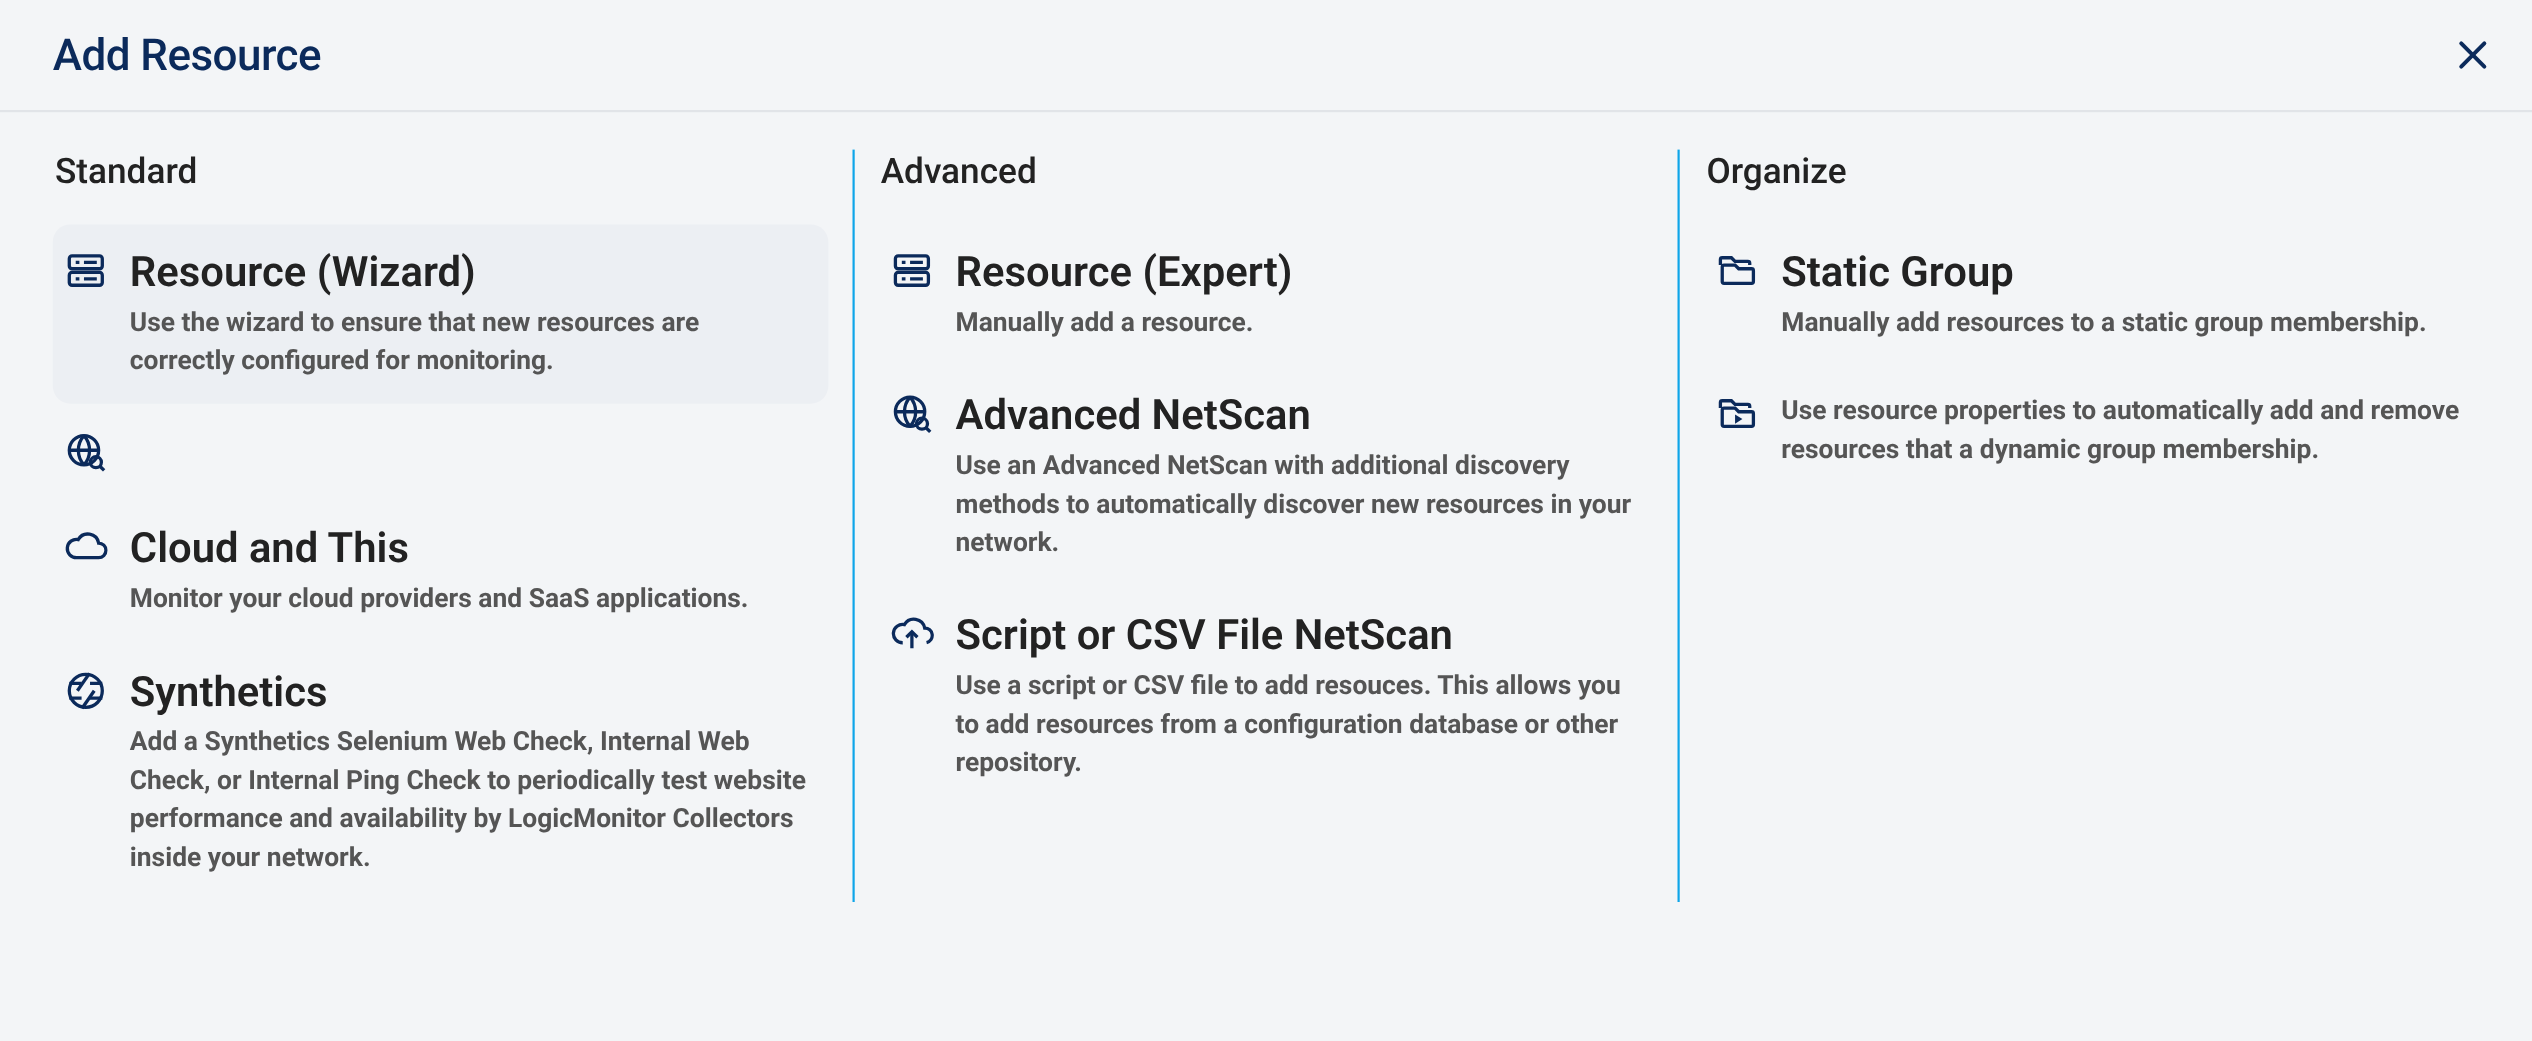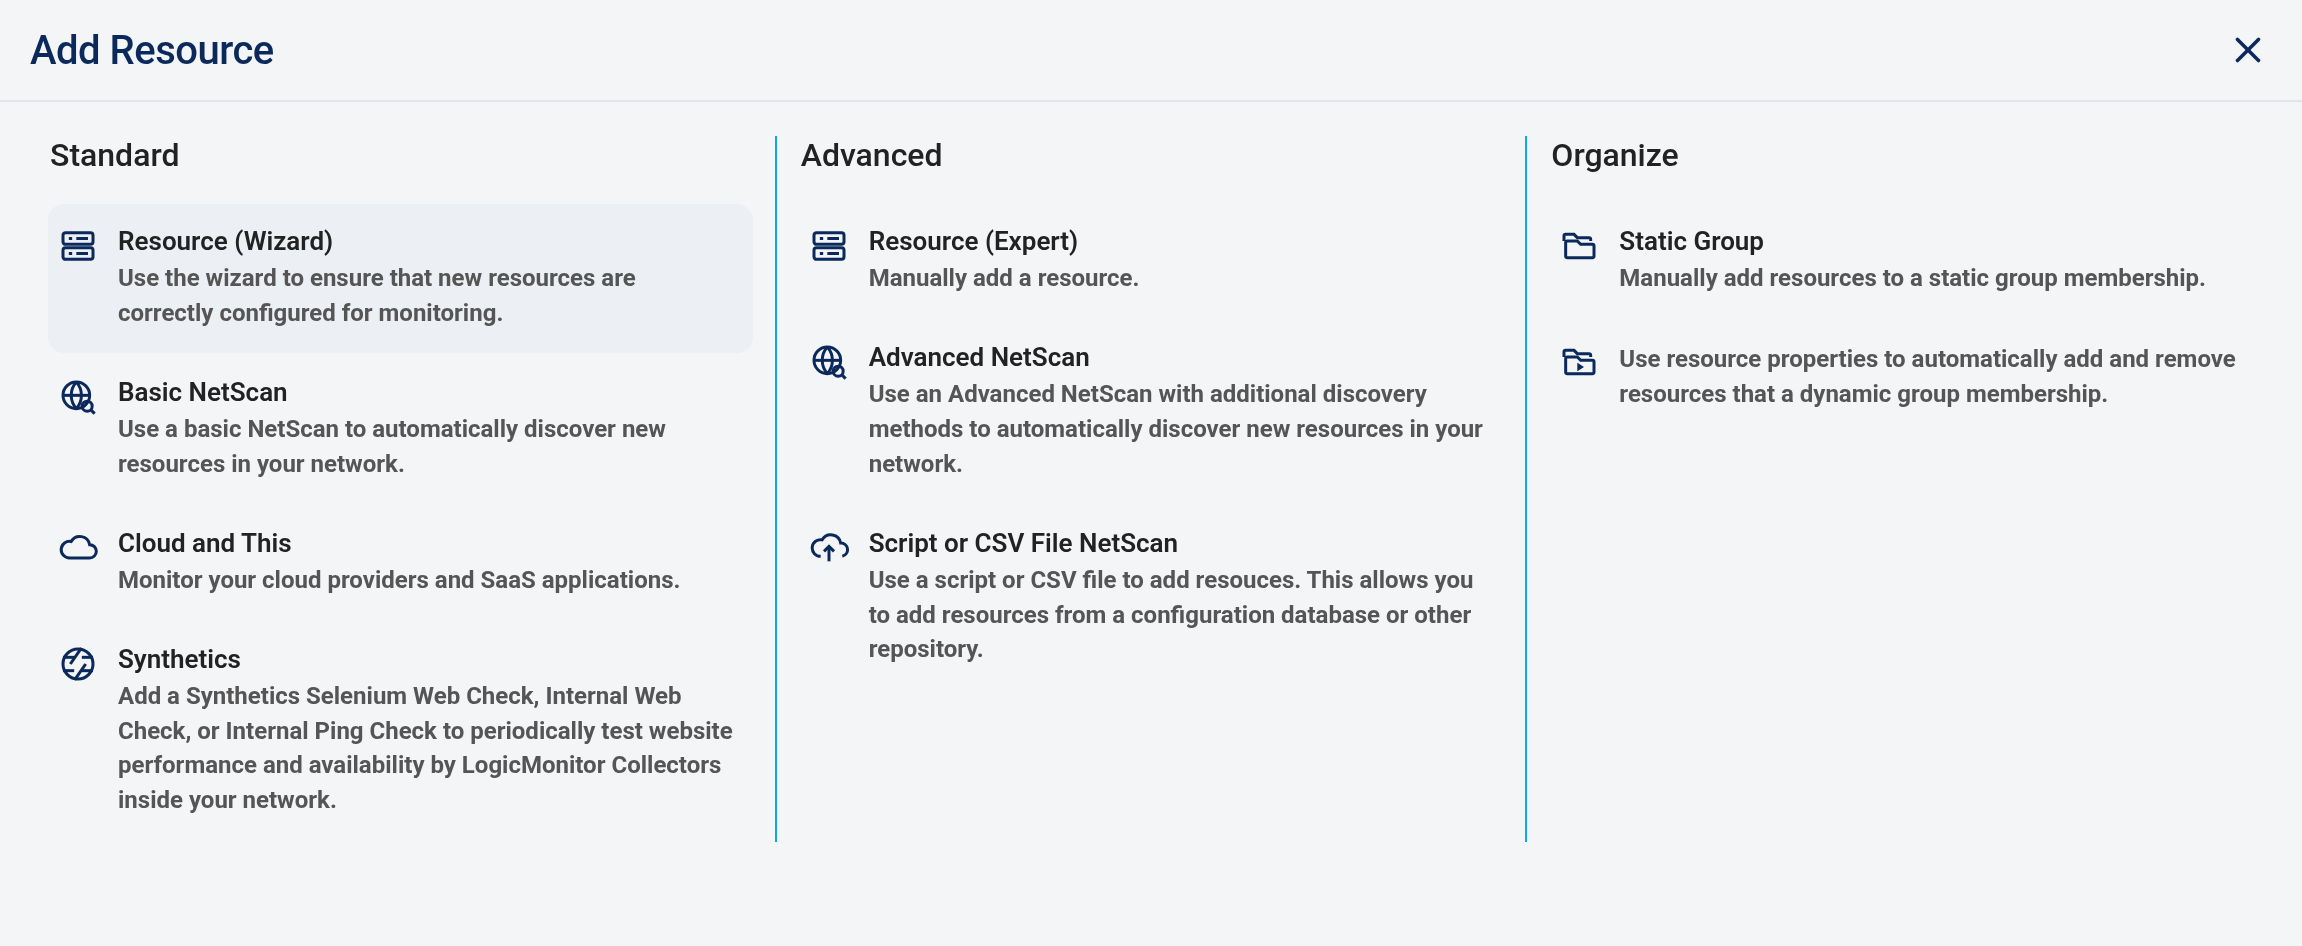--- a/index.html
+++ b/index.html
@@ -13,21 +13,21 @@
   }
   .dialog {
     width: 100%;
     height: 100%;
     background: #f3f5f7;
   }
   .header {
     display: flex;
     align-items: center;
     justify-content: space-between;
-    padding: 26px 30px 26px 30px;
+    padding: 26px 30px 26px 48px;
     border-bottom: 2px solid #e1e4e8;
   }
   .title {
     font-size: 40px;
     font-weight: 500;
     color: #0b2a5b;
     letter-spacing: -0.5px;
   }
   .close-btn {
     width: 48px;
@@ -75,21 +75,21 @@
     align-items: flex-start;
     justify-content: flex-start;
     color: #0b2a5b;
   }
   .item-icon svg {
     width: 40px;
     height: 40px;
   }
   .item-text { flex: 1; }
   .item-title {
-    font-size: 26px;
+    font-size: 38px;
     font-weight: 600;
     color: #222;
     line-height: 1.2;
     margin-bottom: 4px;
   }
   .item-desc {
     font-size: 24px;
     font-weight: 700;
     color: #555;
     line-height: 1.45;
@@ -136,24 +136,20 @@
         <div class="item-icon">
           <svg viewBox="0 0 24 24" fill="none" stroke="currentColor" stroke-width="1.8">
             <circle cx="11" cy="11" r="8"></circle>
             <path d="M3 11h16"></path>
             <path d="M11 3a12 12 0 0 1 0 16"></path>
             <path d="M11 3a12 12 0 0 0 0 16"></path>
             <circle cx="17.5" cy="17.5" r="3"></circle>
             <line x1="19.7" y1="19.7" x2="22" y2="22"></line>
           </svg>
         </div>
-        <div class="item-text">
-          <div class="item-title">Basic NetScan</div>
-          <div class="item-desc">Use a basic NetScan to automatically discover new resources in your network.</div>
-        </div>
       </div>
 
       <div class="item">
         <div class="item-icon">
           <svg viewBox="0 0 24 24" fill="none" stroke="currentColor" stroke-width="1.8">
             <path d="M7 18a5 5 0 1 1 .9-9.9A6 6 0 0 1 19 10a4 4 0 0 1 0 8H7z"></path>
           </svg>
         </div>
         <div class="item-text">
           <div class="item-title">Cloud and This</div>

